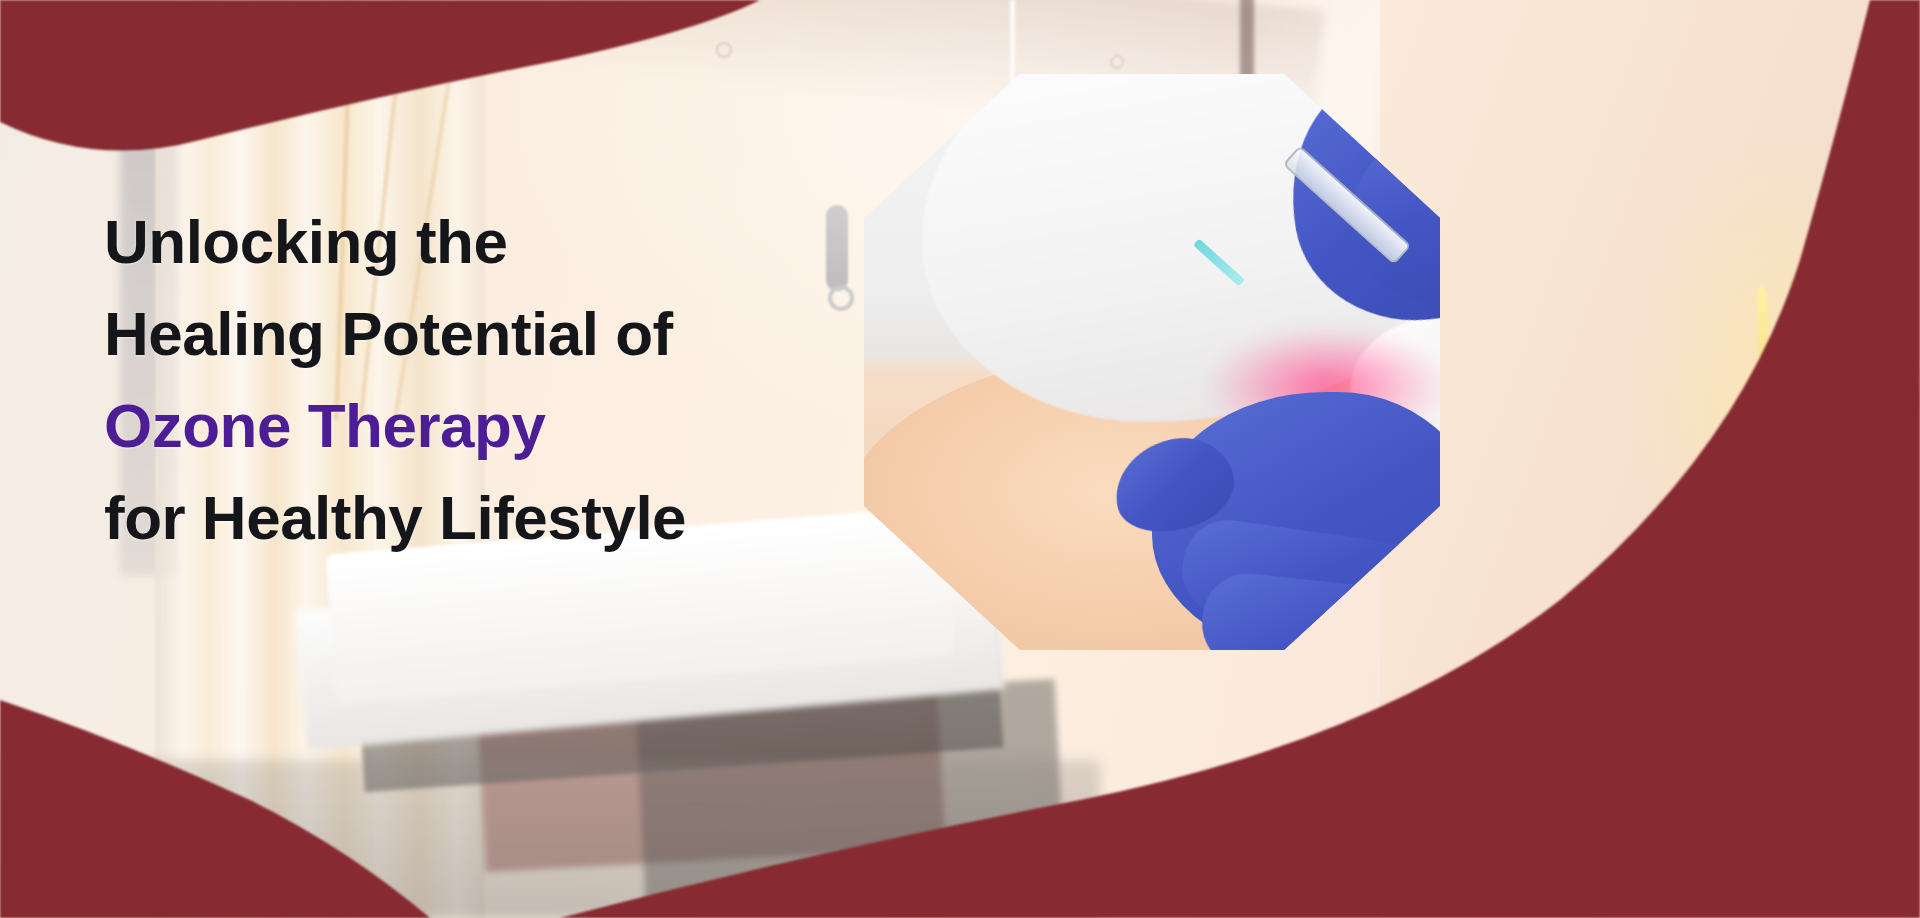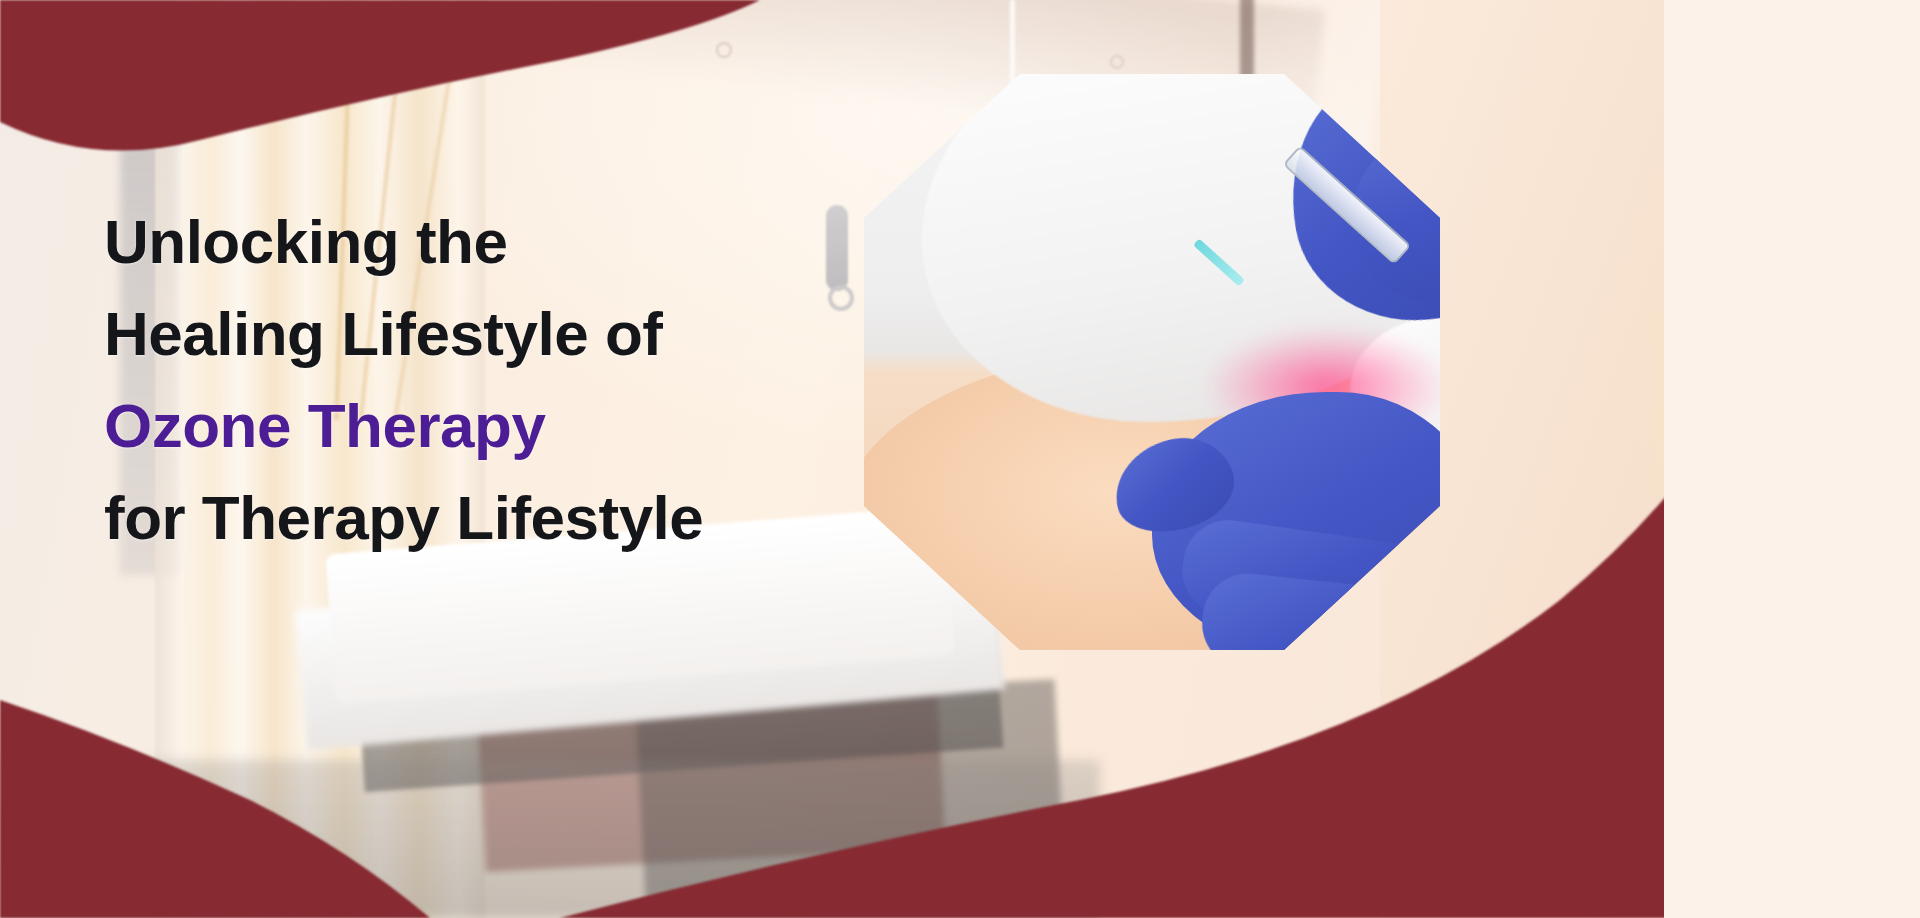--- a/index.html
+++ b/index.html
@@ -3,21 +3,21 @@
 <meta charset="utf-8">
 <style>
   * { margin:0; padding:0; box-sizing:border-box; }
   html,body{
     width:1920px; height:918px; overflow:hidden;
     font-family:"Liberation Sans", sans-serif;
     background:#fdf2e9;
   }
   .banner{
     position:relative;
-    width:1664px; height:918px;
+    width:1920px; height:918px;
     overflow:hidden;
     background:#f9e9da;
   }
 
   
   .bg-photo{
     position:absolute; inset:0;
     background:
       
       radial-gradient(ellipse 900px 520px at 58% 12%, rgba(255,255,255,.55), rgba(255,255,255,0) 70%),
@@ -336,18 +336,18 @@
     <div class="plunger"></div>
     <div class="needle"></div>
     <div class="glove glove-hand"></div>
     <div class="glove glove-thumb"></div>
     <div class="glove glove-f1"></div>
     <div class="glove glove-f2"></div>
   </div>
 
   <div class="headline">
     <span class="hl-line">Unlocking the</span>
-    <span class="hl-line">Healing Lifestyle of</span>
+    <span class="hl-line">Healing Potential of</span>
     <span class="hl-line accent">Ozone Therapy</span>
-    <span class="hl-line">for Therapy Lifestyle</span>
+    <span class="hl-line">for Healthy Lifestyle</span>
   </div>
 
 </div>
 
 </body></html>

